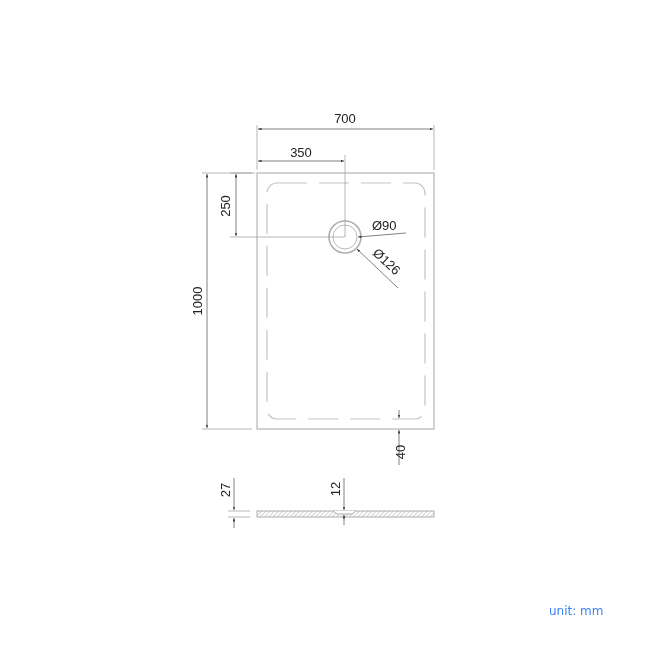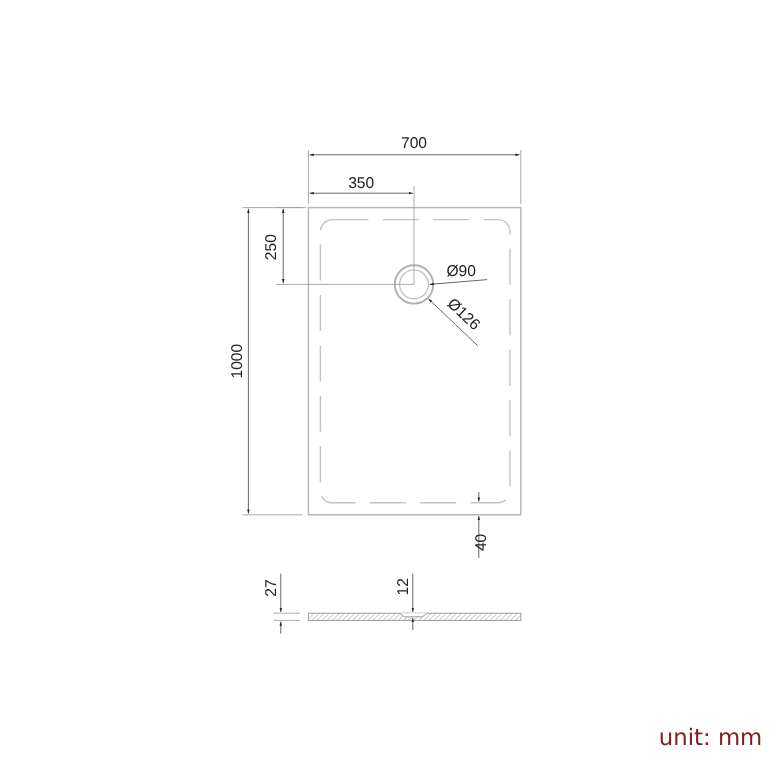--- a/index.html
+++ b/index.html
@@ -3,21 +3,21 @@
 <meta charset="utf-8">
 <style>
   html, body { margin: 0; padding: 0; background: #ffffff; }
   body { width: 650px; height: 650px; position: relative; overflow: hidden; font-family: "Liberation Sans", sans-serif; }
   svg { position: absolute; left: 0; top: 0; }
   .dim { stroke: #4a4a4a; stroke-width: 0.7; fill: none; }
   .ext { stroke: #9a9a9a; stroke-width: 0.7; fill: none; }
   .outline { stroke: #b5b5b5; stroke-width: 1.2; fill: none; }
   .inner { stroke: #c4c4c4; stroke-width: 1.2; fill: none; }
   .lbl { font-family: "Liberation Sans", sans-serif; font-size: 13px; fill: #222; }
-  .unit { position: absolute; left: 549px; top: 604px; font-family: "DejaVu Sans", sans-serif; font-size: 19px; color: #7f1d1d; }
+  .unit { position: absolute; left: 549px; top: 604px; font-family: "DejaVu Sans", sans-serif; font-size: 12px; color: #3b82f6; }
 </style>
 </head>
 <body>
 
 <svg width="650" height="650" viewBox="0 0 650 650">
   <defs>
     <marker id="arr" viewBox="0 0 10 10" refX="10" refY="5" markerWidth="5" markerHeight="5" orient="auto-start-reverse">
       <path d="M0,2 L10,5 L0,8 z" fill="#222"></path>
     </marker>
     <pattern id="hatch" width="3" height="3" patternUnits="userSpaceOnUse" patternTransform="rotate(45)">

